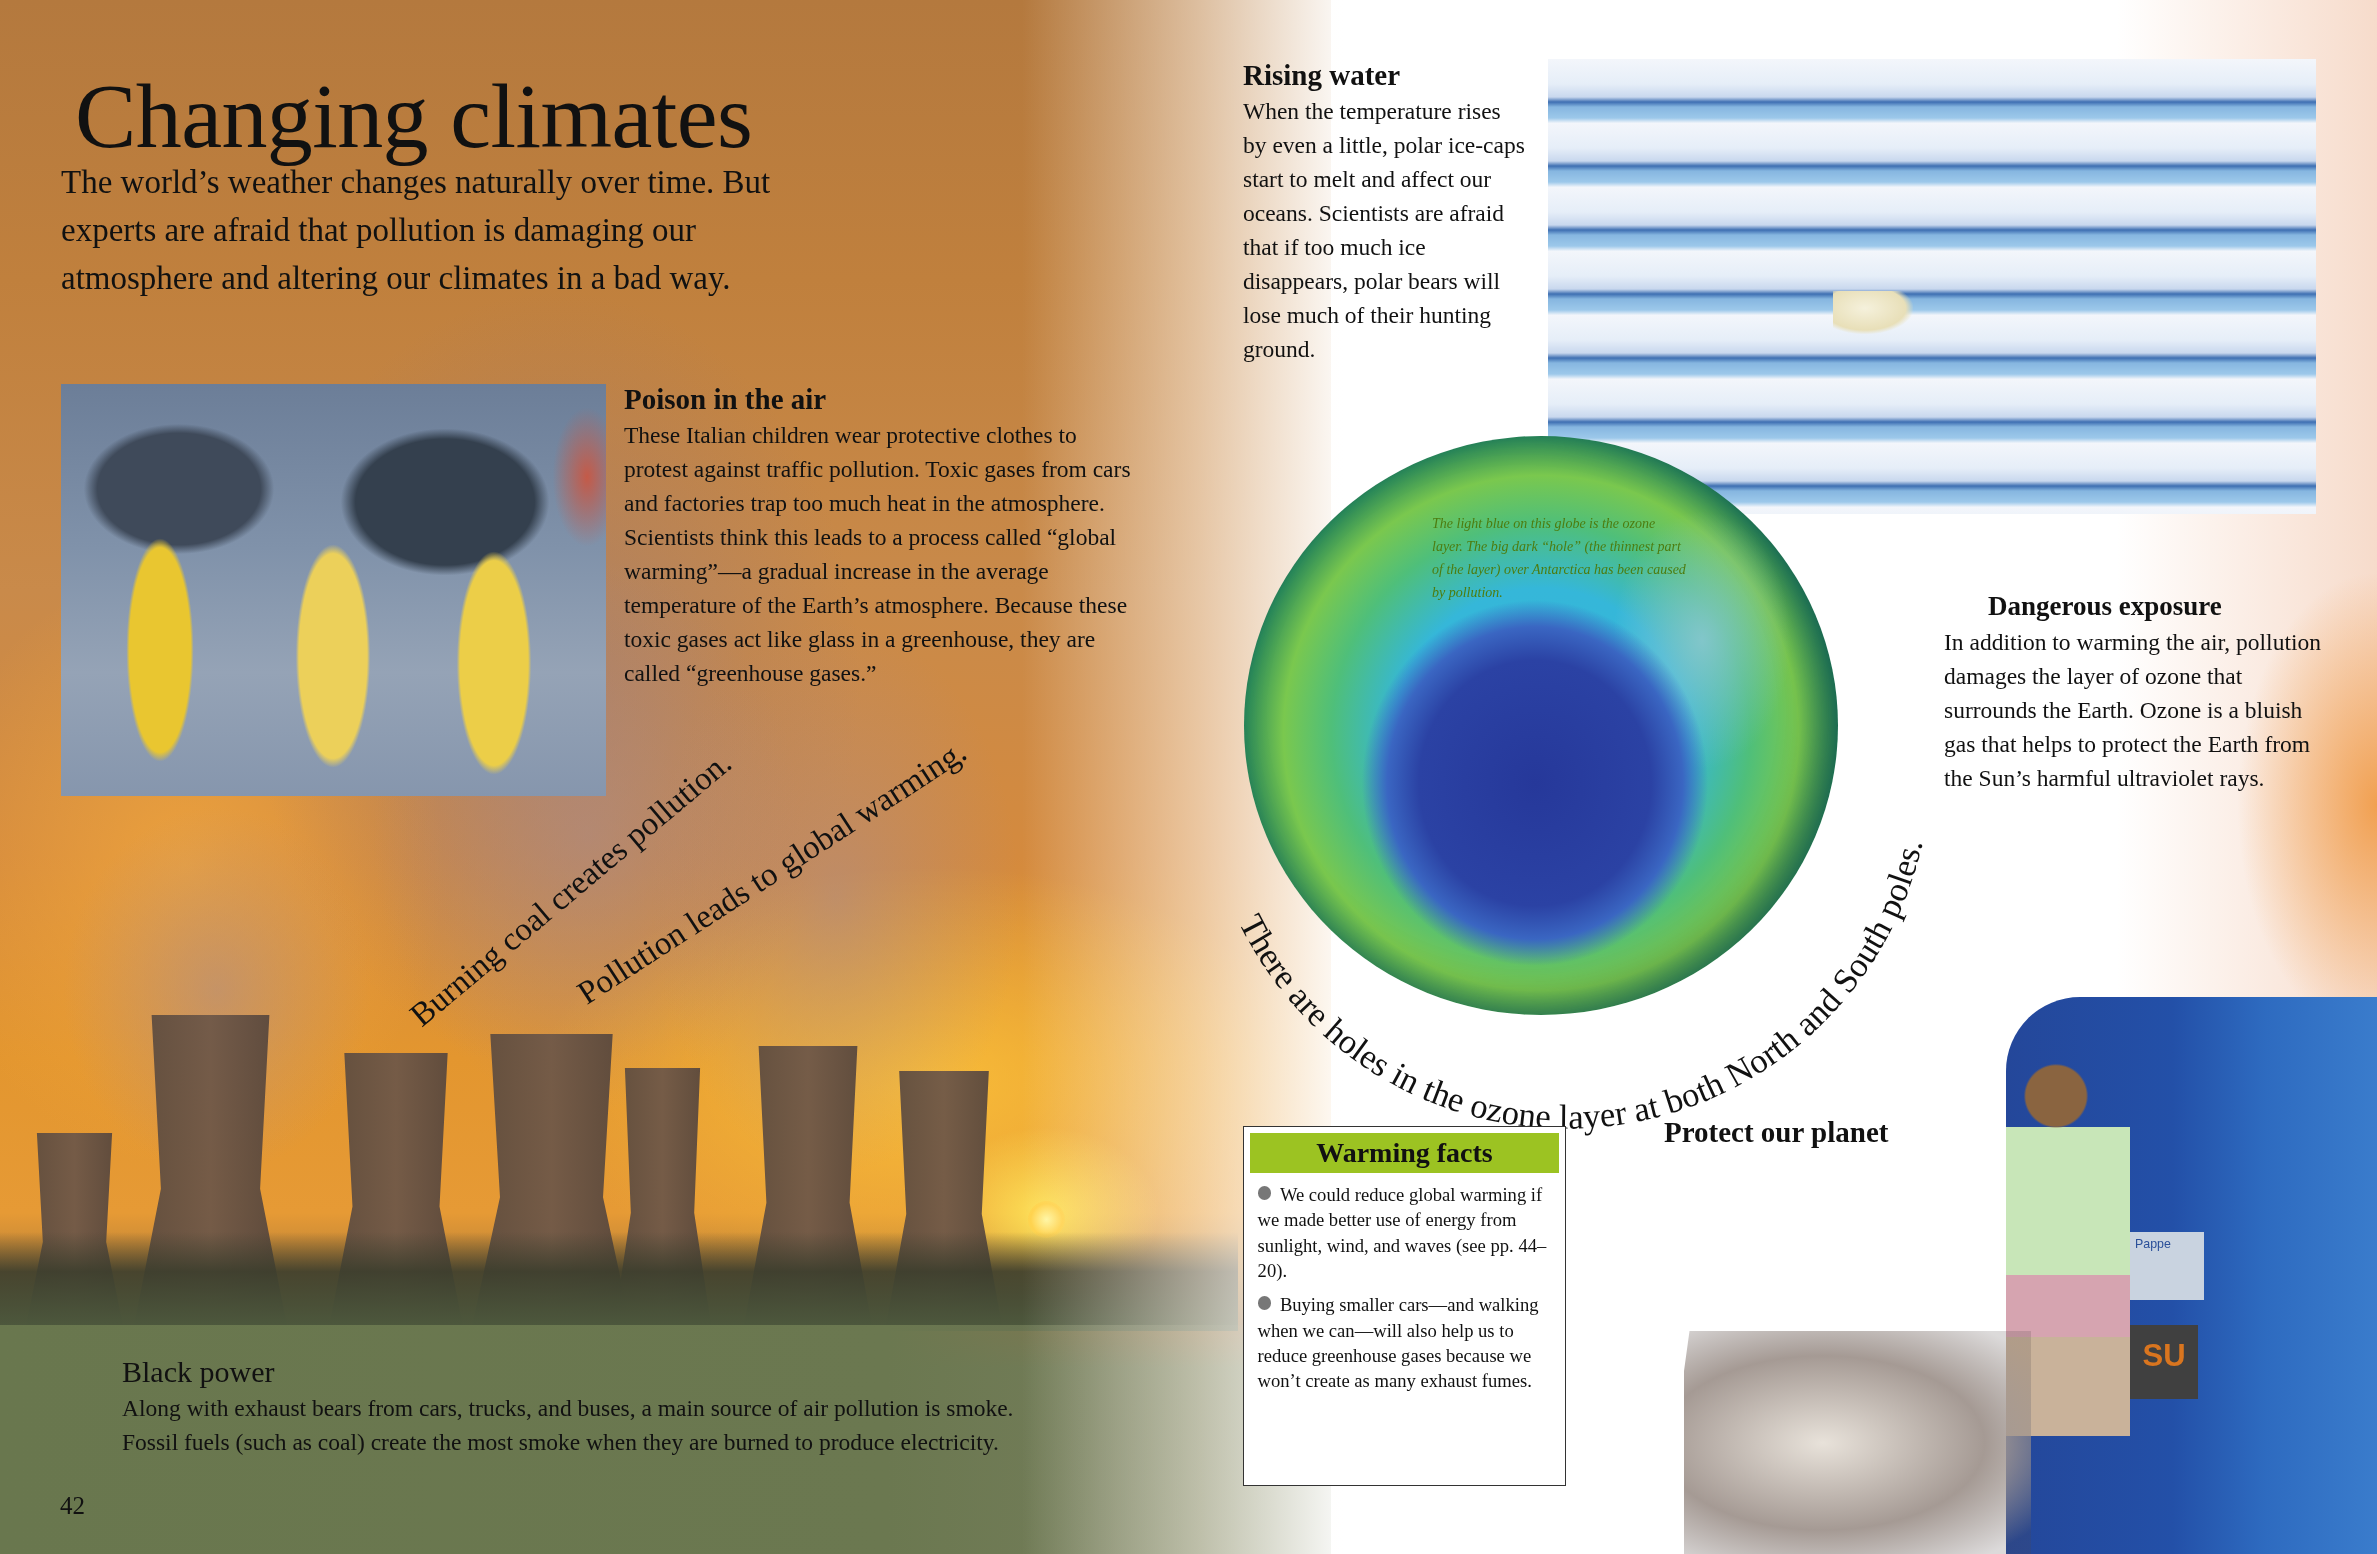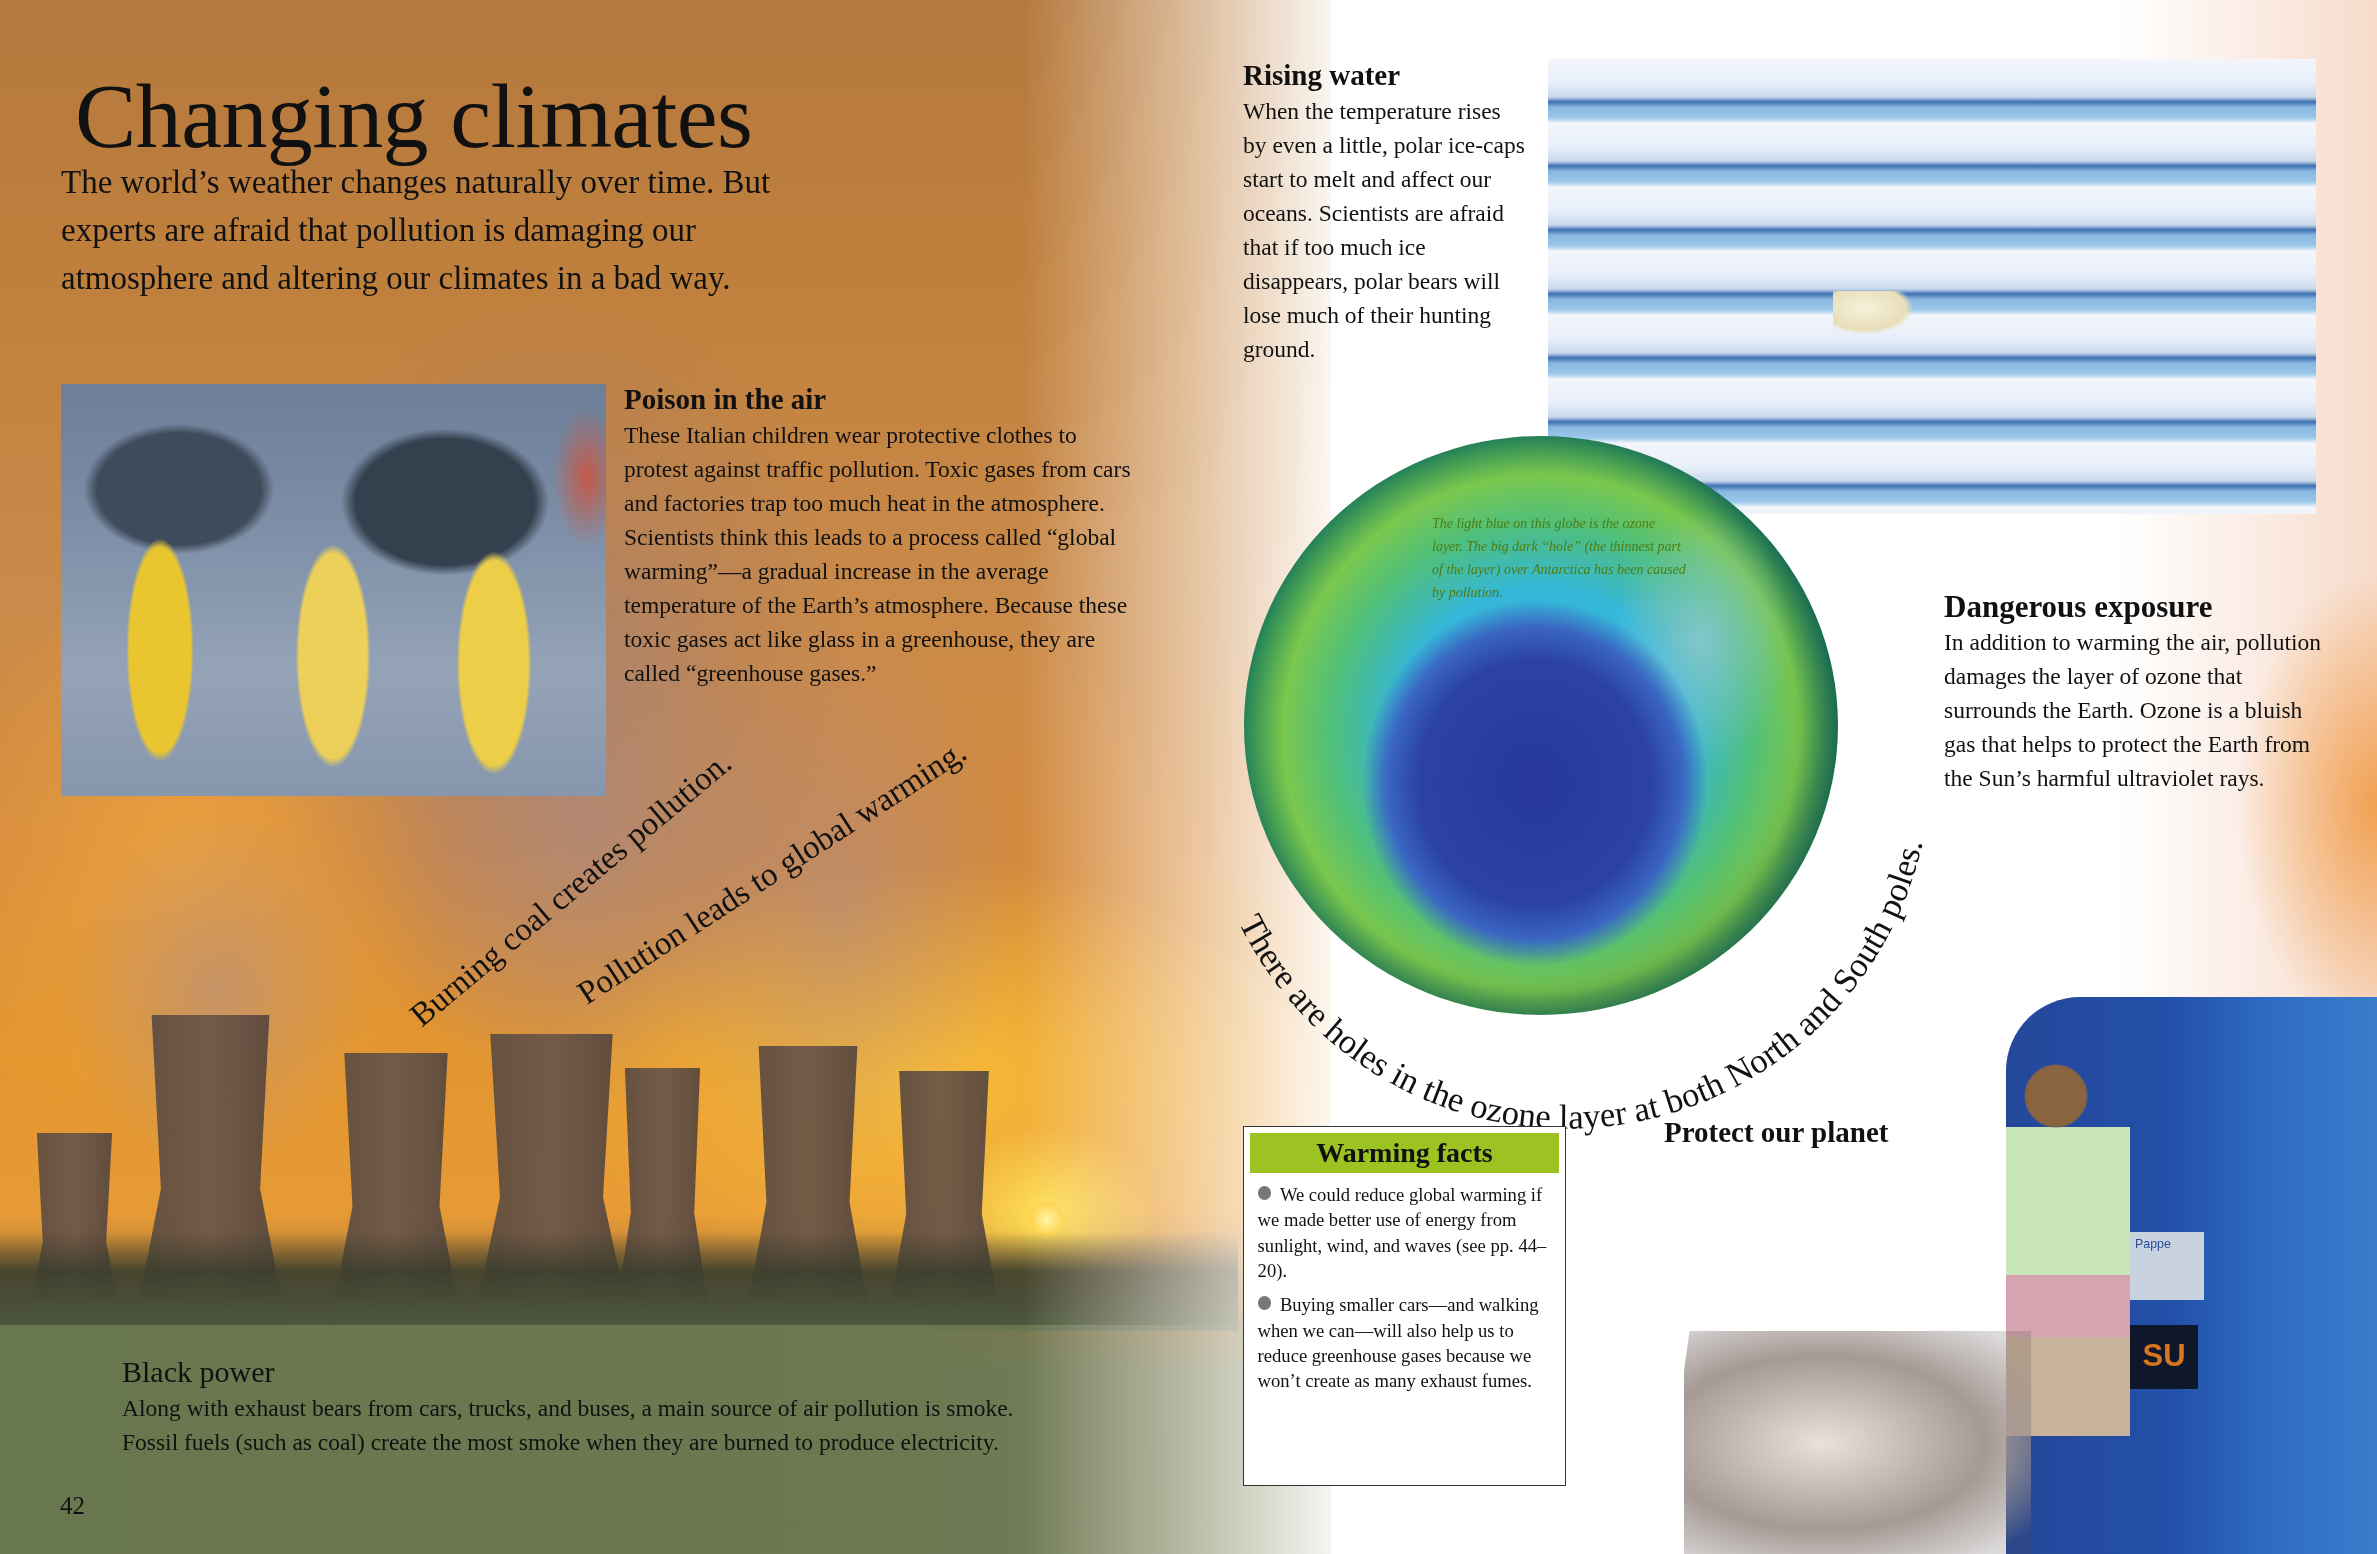--- a/index.html
+++ b/index.html
@@ -118,21 +118,21 @@
     position: absolute; left: 1415px; top: 495px; width: 254px; margin: 17px;
     font-size: 14px; line-height: 23px; font-style: italic; color: #4d7c0f;
   }
   .ozone-arc {
     position: absolute; left: 1214px; top: 396px; width: 743px; height: 731px;
     overflow: visible; pointer-events: none;
   }
   .ozone-arc text { font-family: "Liberation Serif", "DejaVu Serif", serif; font-size: 56px; fill: #111; }
 
   .danger { left: 1944px; top: 588px; width: 384px; }
-  .danger h2 { font-size: 31px; line-height: 37px; }
+  .danger h2 { font-size: 27px; line-height: 37px; margin-left: 44px; }
   .danger p { font-size: 23.5px; line-height: 34px; }
 
   .facts-box {
     position: absolute; left: 1243px; top: 1126px; width: 323px; height: 360px;
     background: #fff; border: 1.2px solid #333; box-sizing: border-box;
   }
   .facts-header {
     margin: 6.2px 6.2px 0 6.2px; height: 40px; background: #9cc322;
     font-size: 28px; font-weight: bold; text-align: center; line-height: 40px;
   }
@@ -154,21 +154,21 @@
   .bin {
     position: absolute; left: 322px; top: 99px; width: 371px; height: 557px;
     background: linear-gradient(90deg, #24479a 0%, #2350a8 45%, #2e6bc0 70%, #3a7ccc 100%);
     border-radius: 74px 0 0 0;
   }
   .bin-handle {
     position: absolute; left: 588px; top: 12.4px; width: 56px; height: 50px;
     border: 6.2px solid #8d99b8; border-radius: 50%; box-sizing: border-box;
   }
   .bin-label {
-    position: absolute; left: 446px; top: 427px; width: 68px; height: 64px; background: #0f172a;
+    position: absolute; left: 446px; top: 427px; width: 68px; height: 74px; background: #404040;
     font-family: "Liberation Sans", sans-serif; font-weight: bold; color: #d9751f; font-size: 31px;
     text-align: center; line-height: 62px;
   }
   .bin-sign {
     position: absolute; left: 446px; top: 334px; width: 74px; height: 68px; background: #c9d3e0;
     font-family: "Liberation Sans", sans-serif; font-size: 12.4px; color: #2a4f99; padding: 5px; box-sizing: border-box;
   }
   .girl {
     position: absolute; left: 322px; top: 142px; width: 124px; height: 396px;
     background:

